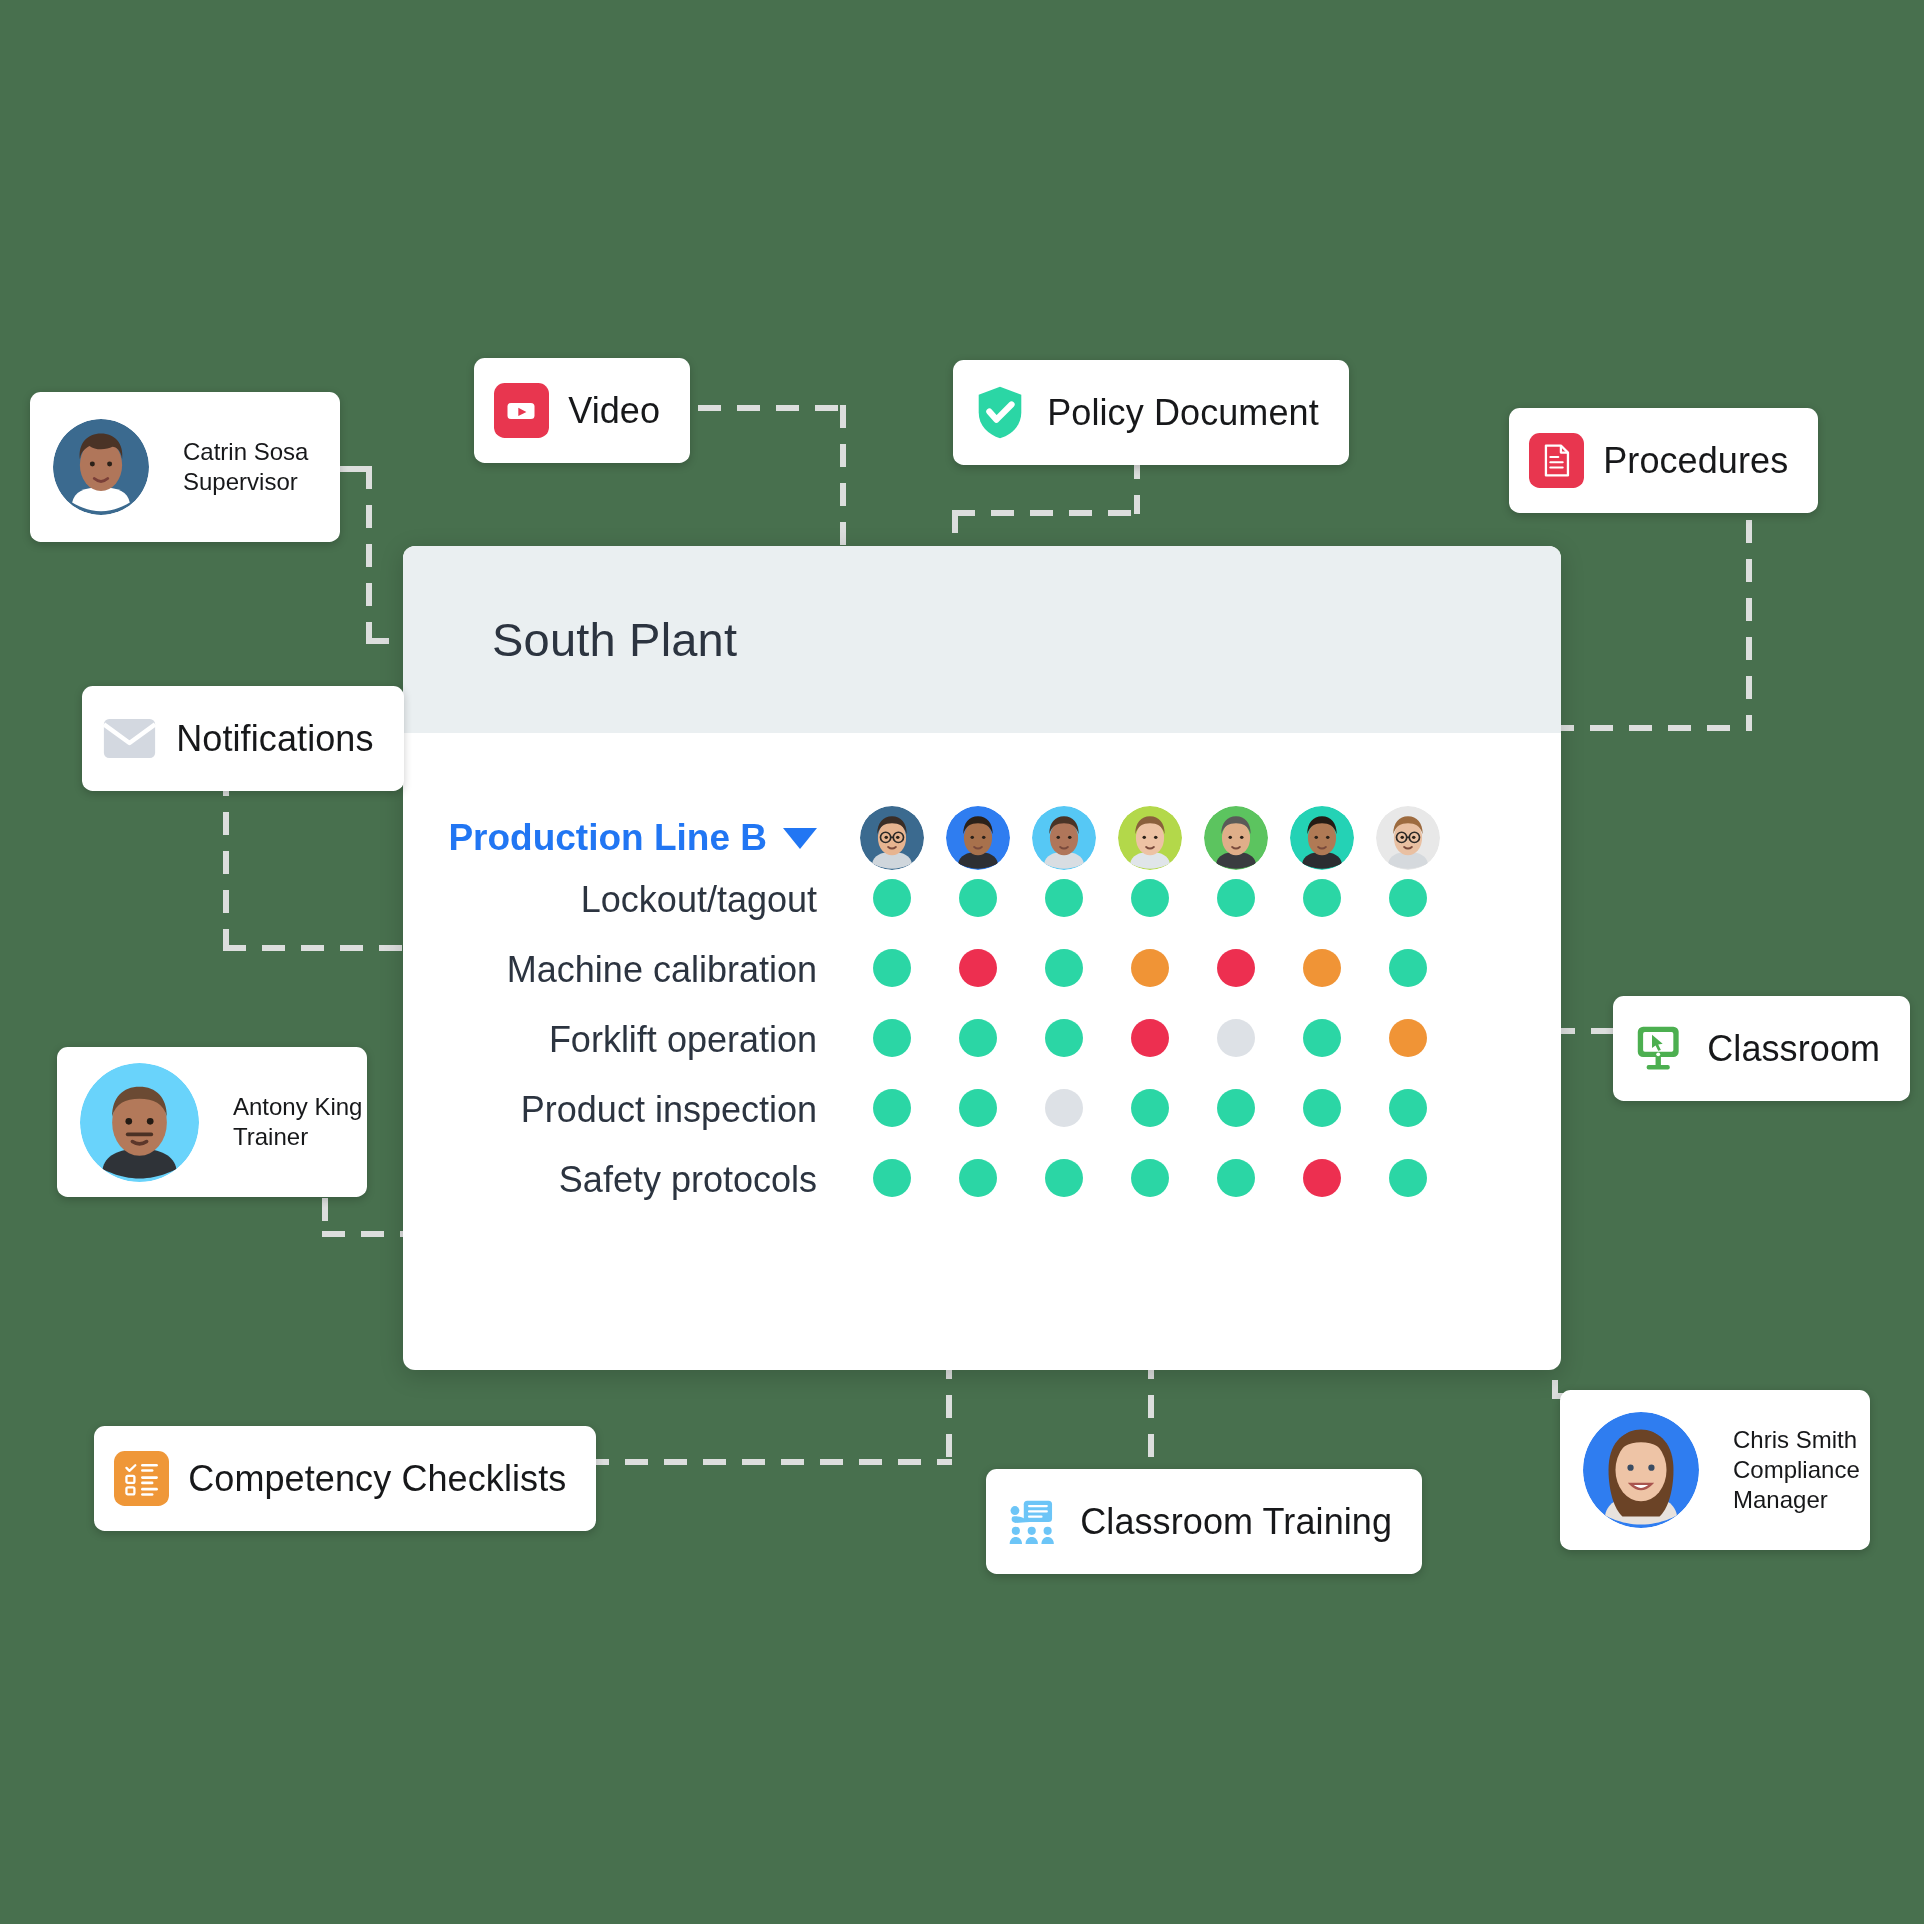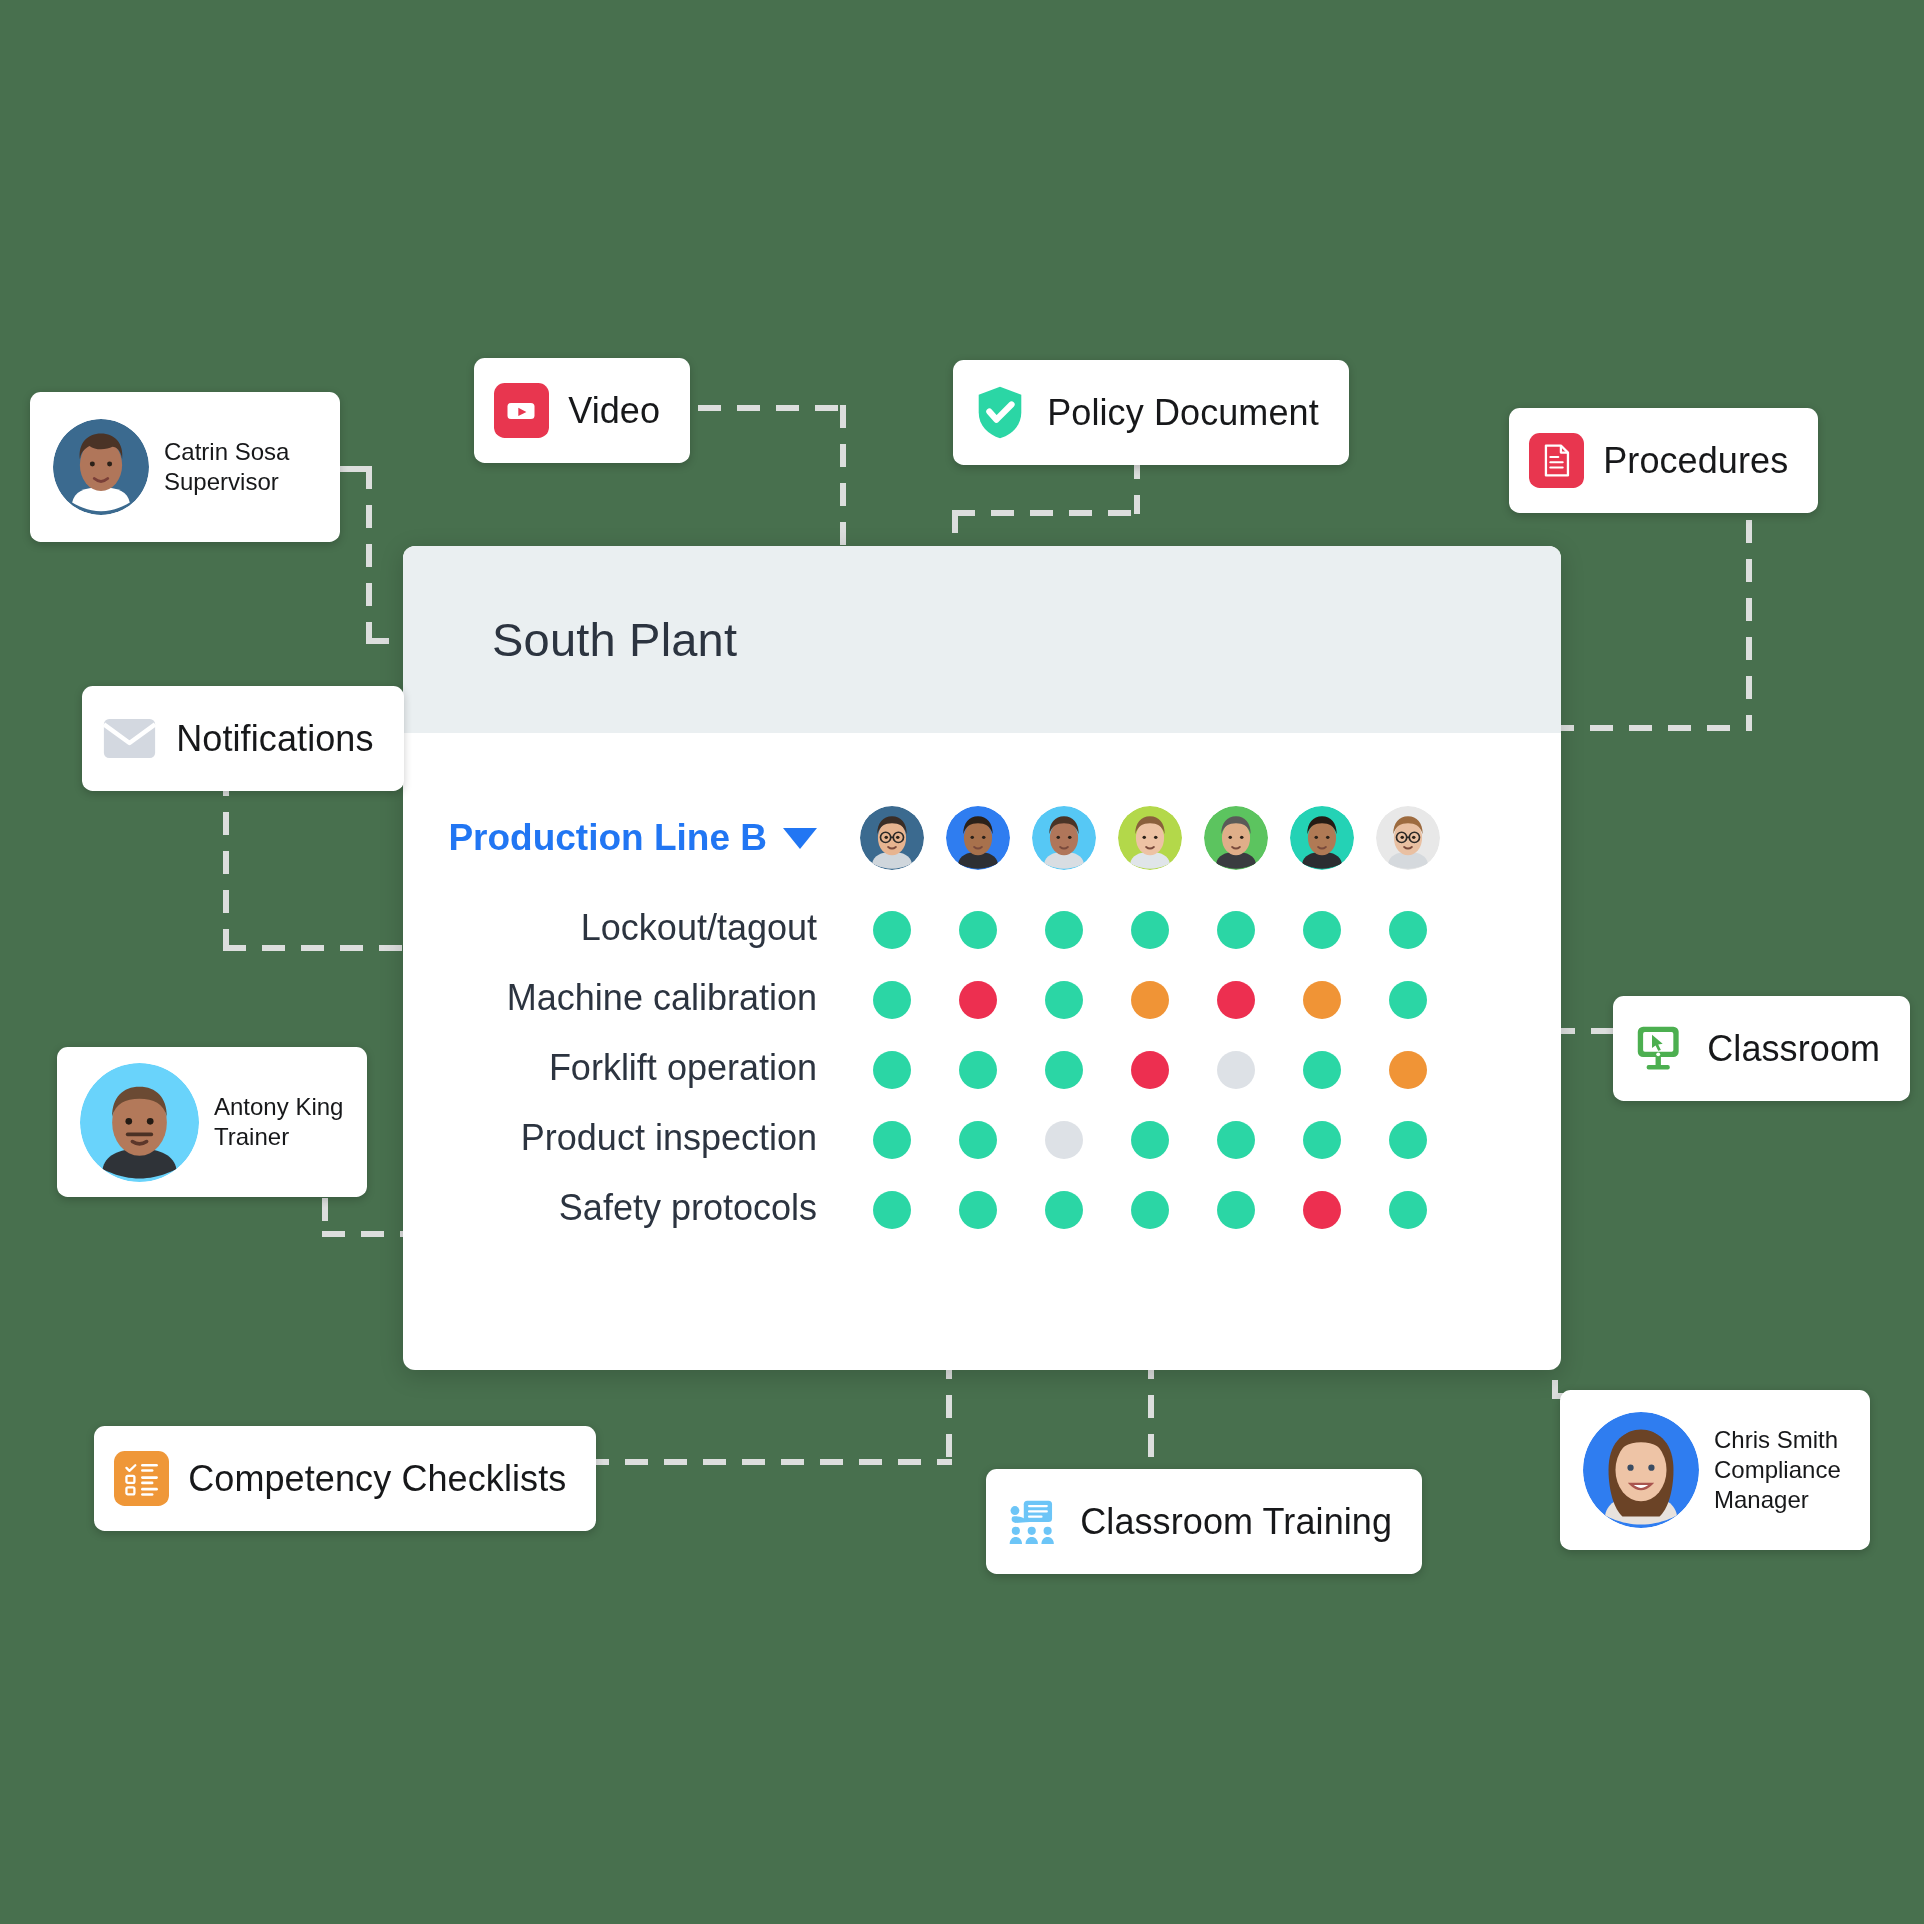--- a/index.html
+++ b/index.html
@@ -24,21 +24,21 @@
     background:#fff;
     border-radius:10.7px;
     box-shadow:0 2.7px 8px rgba(0,0,0,.20);
     display:flex;align-items:center;
     box-sizing:border-box;
   }
   .chip{padding:0 30px 0 19.6px;height:105px;gap:19.6px;}
   .chip .chip-label{font-size:36px;color:#17181a;white-space:nowrap;letter-spacing:0.1px;}
 
   
-  .person{padding:0 27px 0 23px;gap:15px;}
+  .person{padding:0 27px 0 23px;gap:34px;}
   .person .p-text{display:flex;flex-direction:column;line-height:1.24;}
   .person .p-text span{font-size:24px;color:#17181a;white-space:nowrap;}
   .avatar-img{border-radius:50%;flex:none;overflow:hidden;position:relative;}
 
   
   #panel{
     position:absolute;z-index:2;
     left:403px;top:546px;width:1158px;height:824px;
     background:#fff;border-radius:12px;
     box-shadow:0 5.3px 23px rgba(0,0,0,.18);
@@ -59,21 +59,21 @@
   }
   .sel-wrap{width:446px;text-align:right;padding-right:32px;box-sizing:border-box;
     display:flex;align-items:center;justify-content:flex-end;gap:16px;}
   .sel-label{font-size:37px;font-weight:bold;color:#2176f3;white-space:nowrap;}
   .caret{width:0;height:0;border-left:17px solid transparent;border-right:17px solid transparent;border-top:21.4px solid #2176f3;}
   .cells{display:flex;}
   .cell{width:86px;display:flex;align-items:center;justify-content:center;}
   .dot{width:38px;height:38px;border-radius:50%;}
   .hcell{width:86px;display:flex;align-items:center;justify-content:center;}
   .hav{width:64px;height:64px;border-radius:50%;overflow:hidden;position:relative;}
-  .matrix-row{display:flex;align-items:flex-end;height:70px;}
+  .matrix-row{display:flex;align-items:flex-start;height:70px;}
 
   
   .faceSVG{width:100%;height:100%;display:block;}
 
   
   .itile{width:55px;height:55px;border-radius:10.7px;flex:none;display:flex;align-items:center;justify-content:center;}
   .itile svg{display:block;}
   .plainicon{width:55px;height:43px;flex:none;display:flex;align-items:center;justify-content:center;}
 </style>
 </head>

